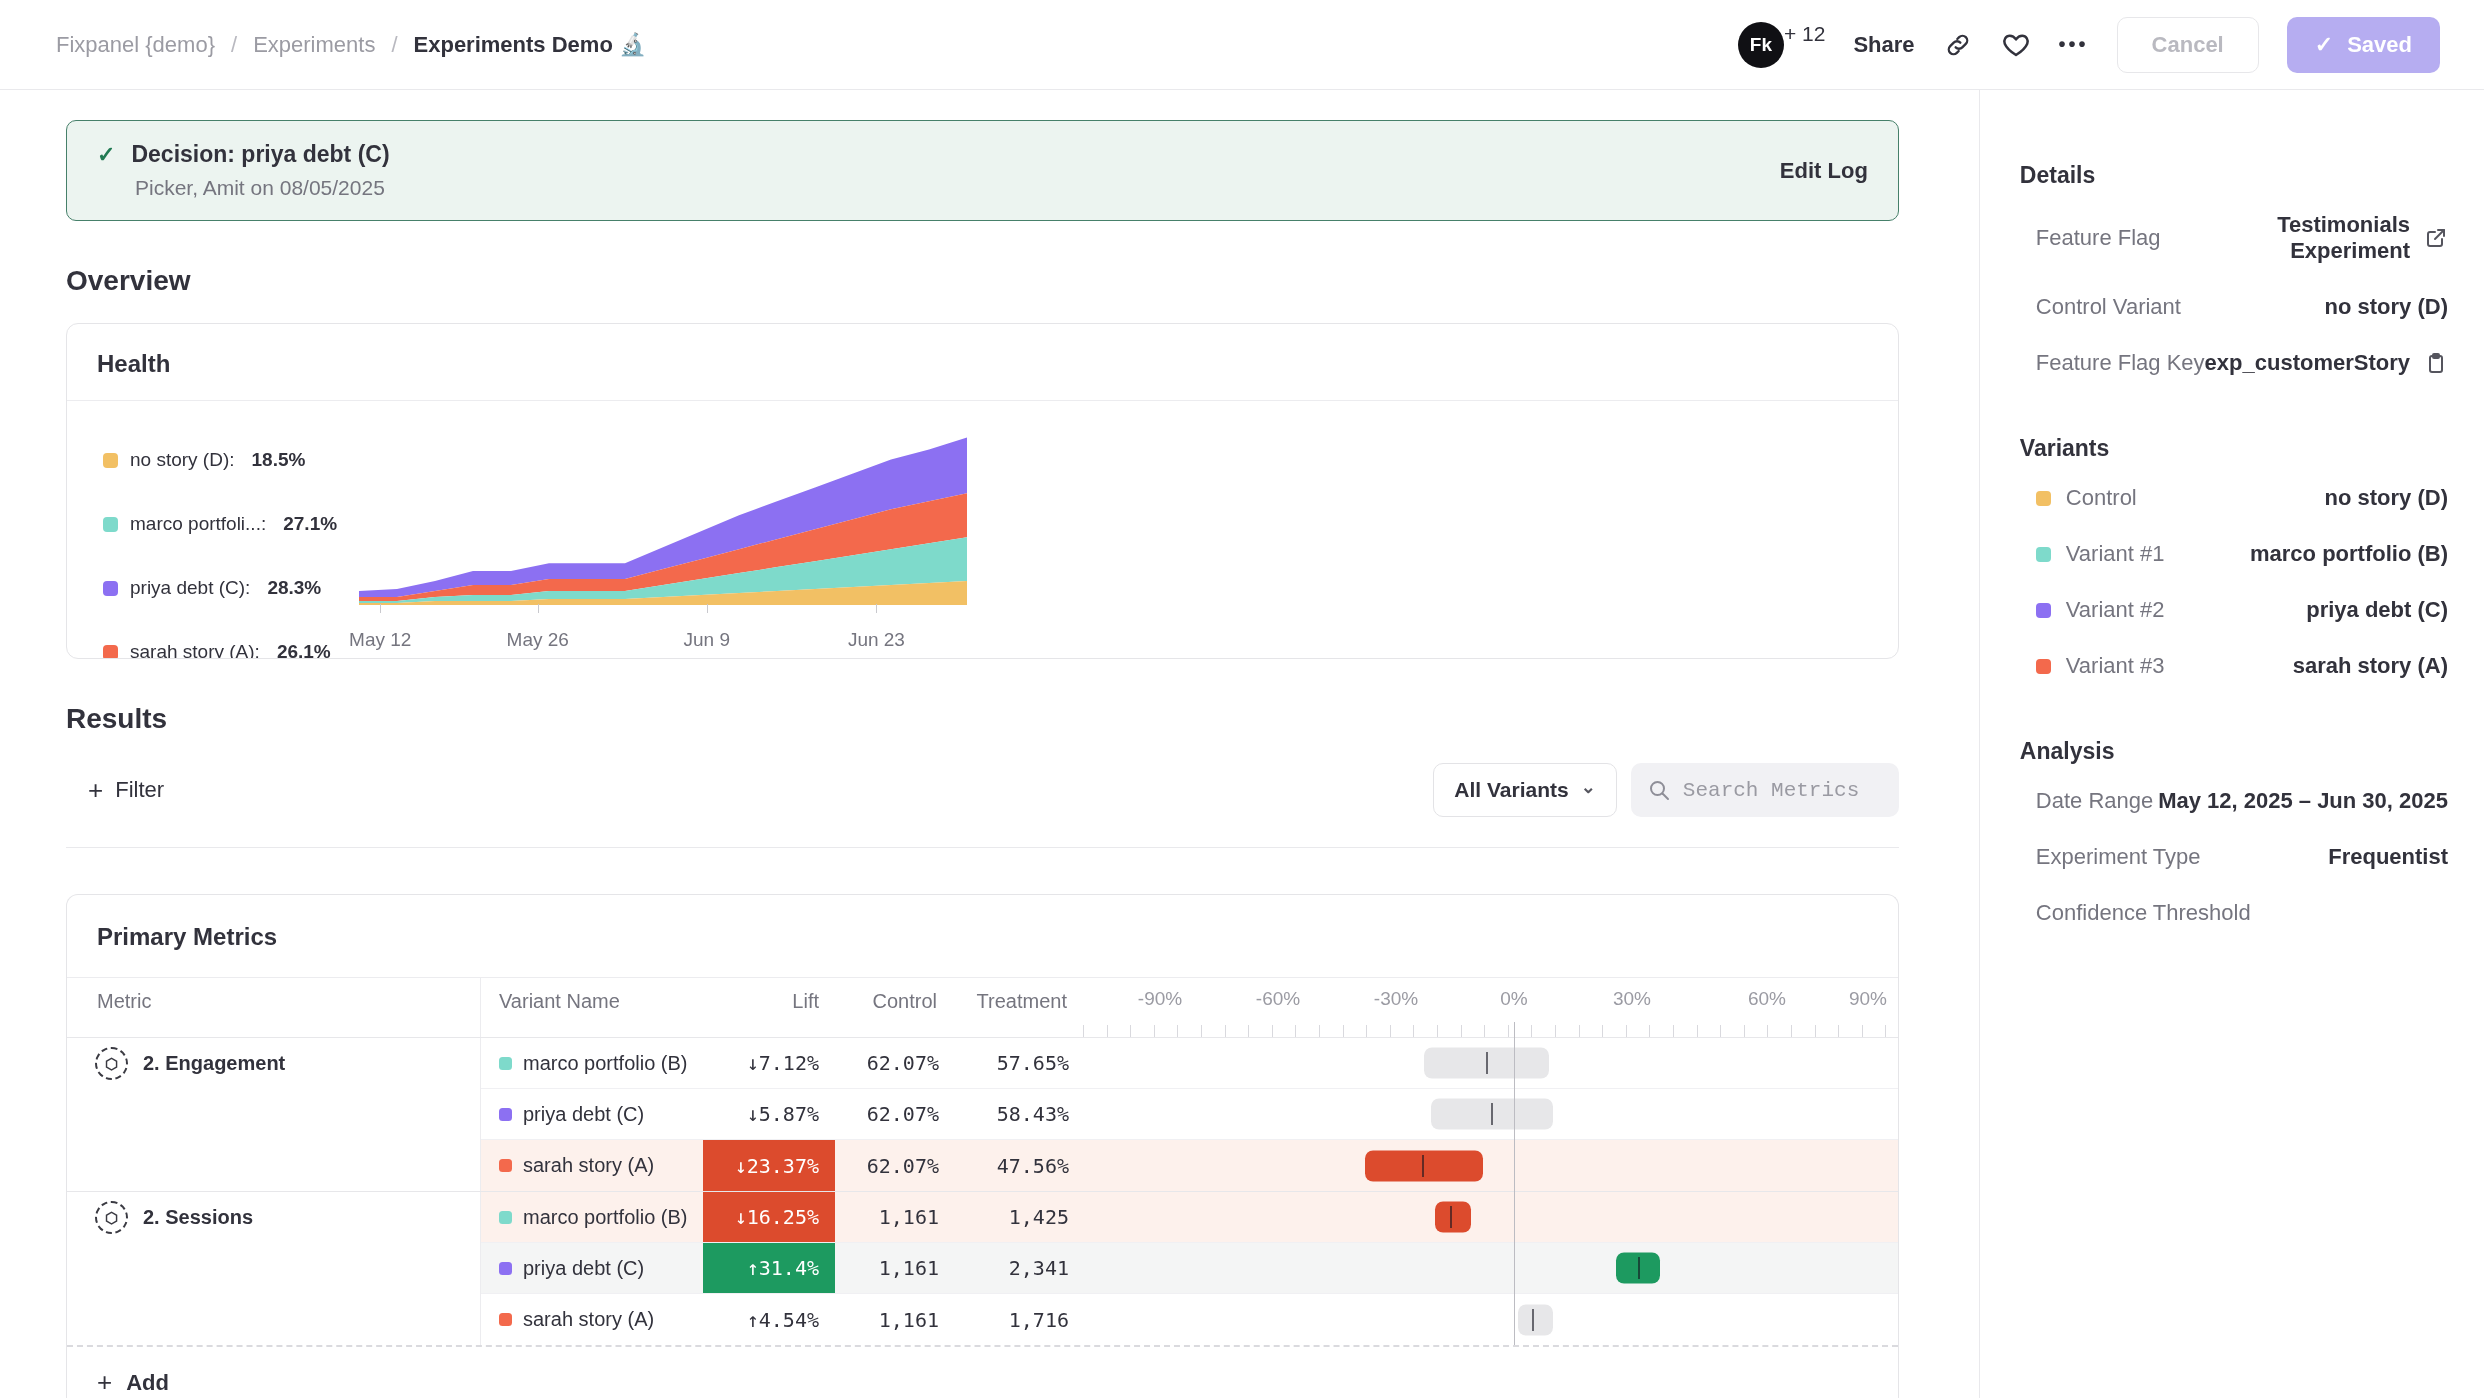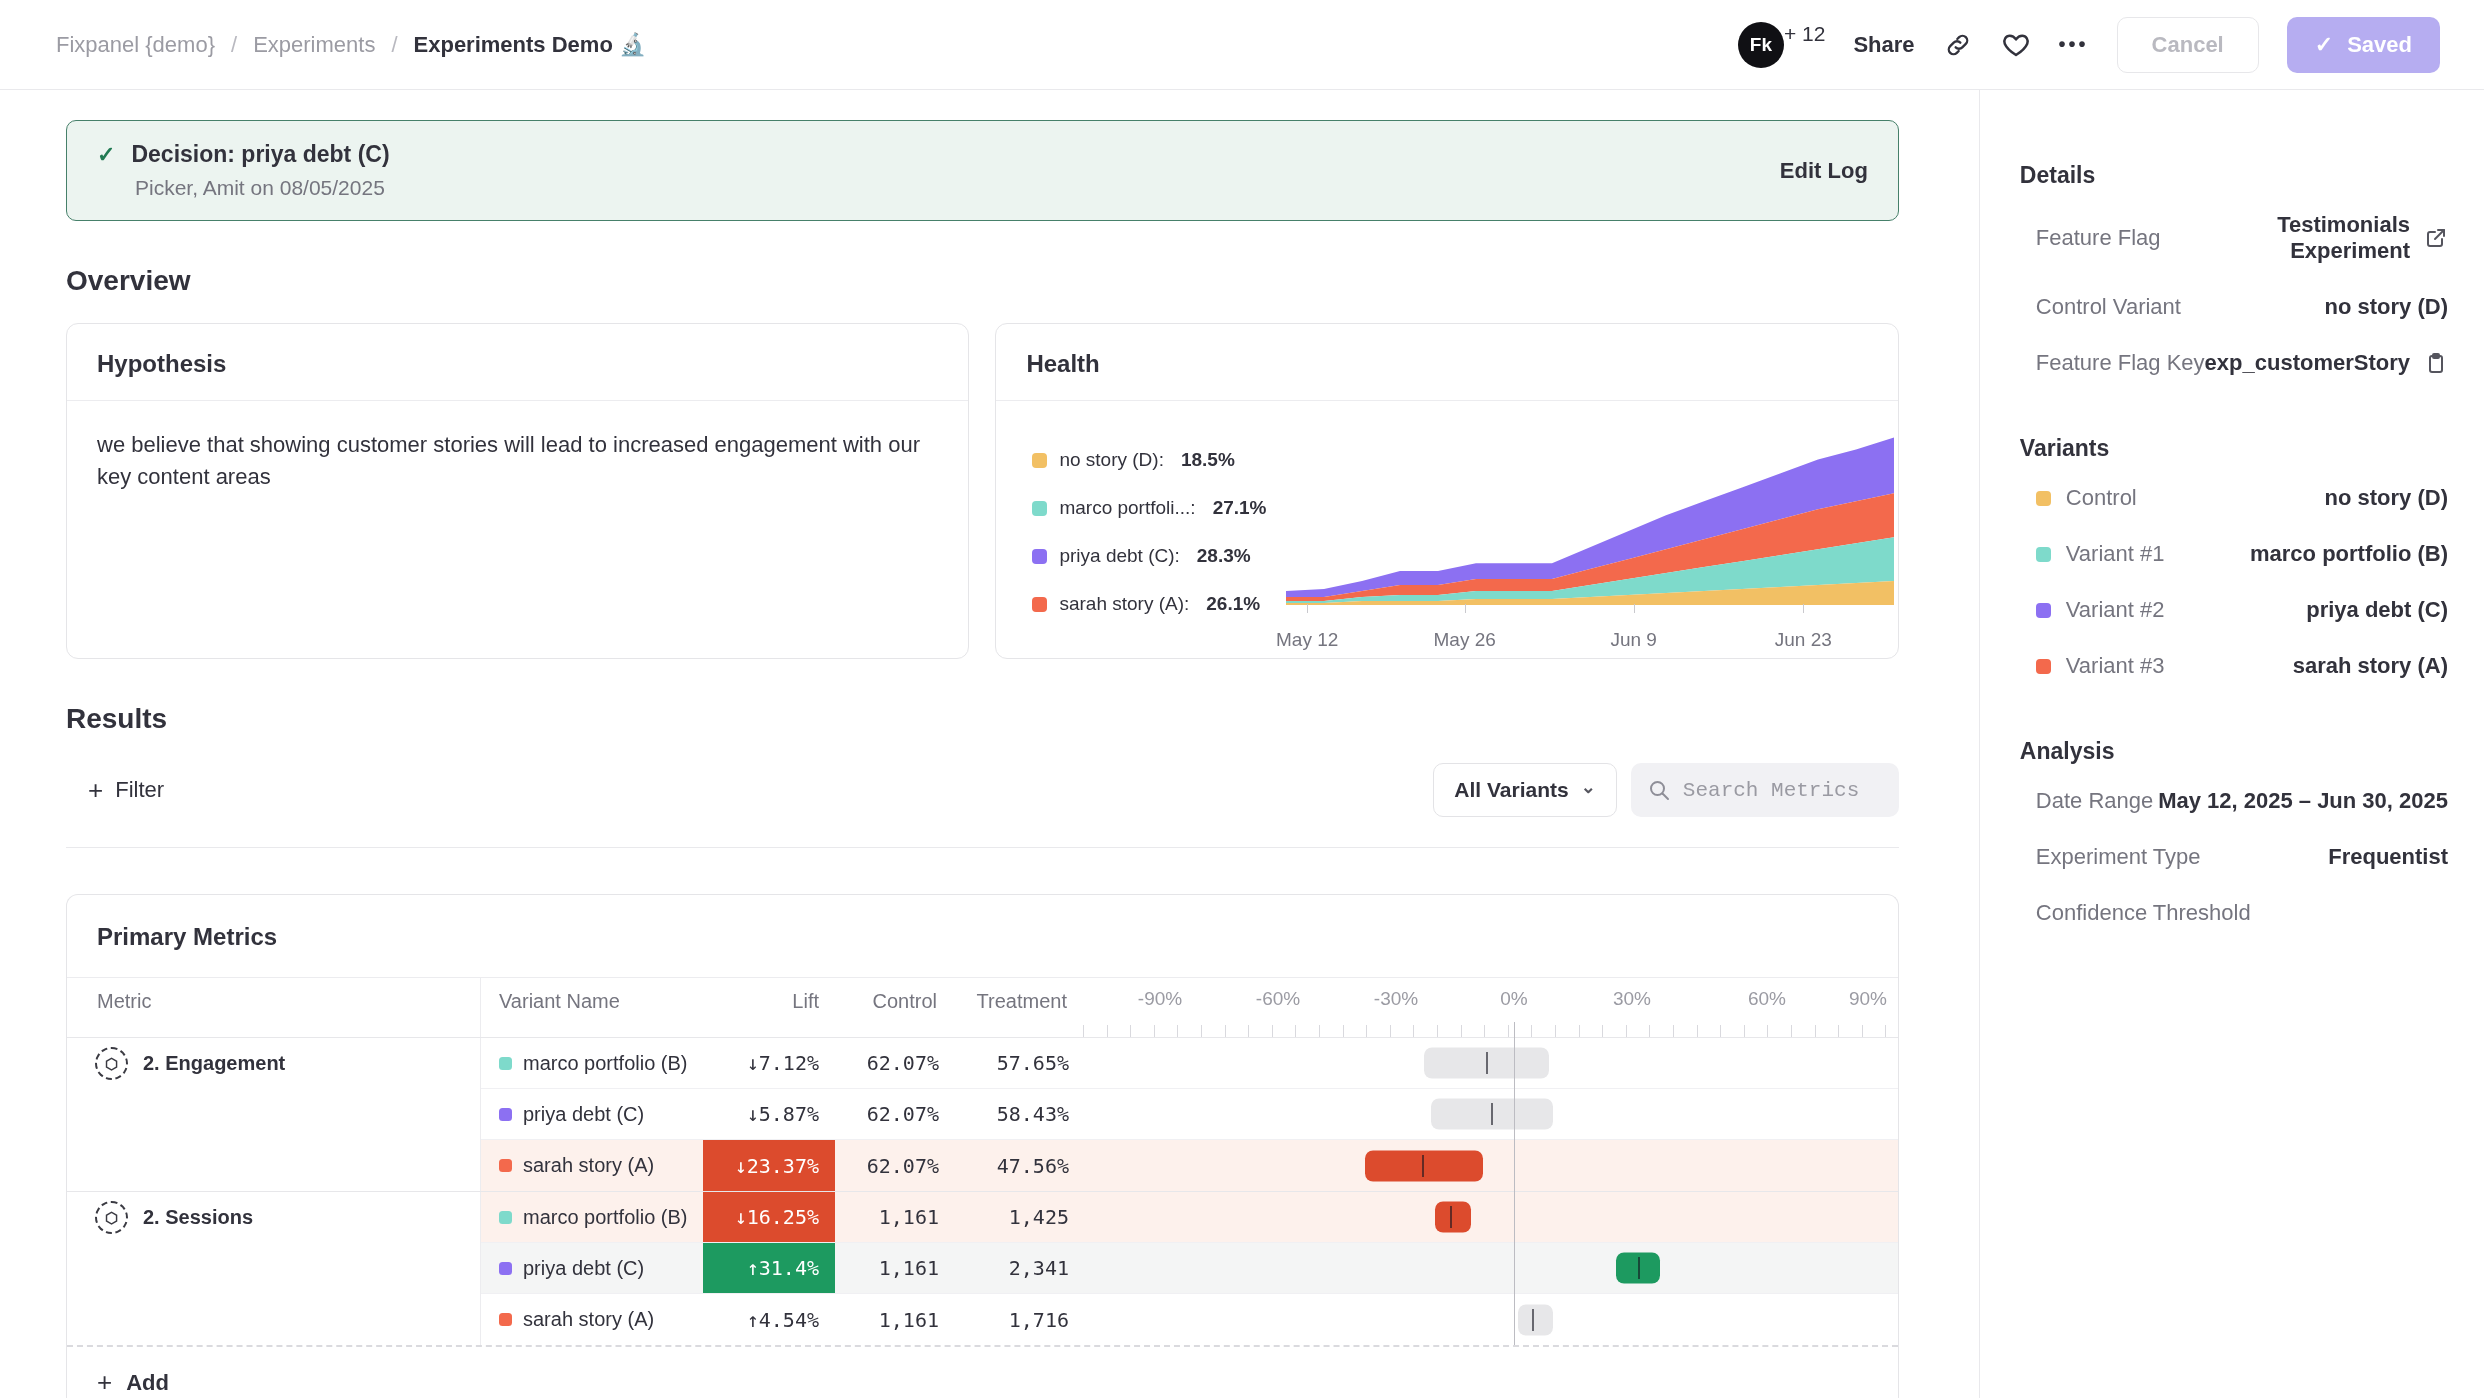--- a/index.html
+++ b/index.html
@@ -43,21 +43,21 @@
   
   .h2 { font-size: 28px; font-weight: 700; margin-top: 44px; }
 
   
   .cards-row { display: flex; gap: 26px; margin-top: 26px; height: 336px; }
   .card { flex: 1; border: 1px solid #e5e5e8; border-radius: 12px; background: #fff; overflow: hidden; }
   .card-header { padding: 26px 30px 22px; border-bottom: 1px solid #ececef; font-size: 24px; font-weight: 700; }
   .hypo-body { padding: 28px 30px; font-size: 22px; line-height: 1.45; }
 
   .health-body { display: flex; padding: 26px 10px 0 36px; }
-  .health-legend { width: 252px; padding-top: 22px; display: flex; flex-direction: column; gap: 26px; font-size: 19px; }
+  .health-legend { width: 252px; padding-top: 22px; display: flex; flex-direction: column; gap: 42px; font-size: 19px; }
   .legend-item { display: flex; align-items: center; gap: 12px; white-space: nowrap; }
   .legend-swatch { width: 15px; height: 15px; border-radius: 4px; flex: 0 0 auto; }
   .legend-value { font-weight: 700; margin-left: 5px; }
   .hc-wrap { position: relative; width: 608px; height: 212px; margin-left: 4px; }
   .hc-svg { position: absolute; top: 0; left: 0; }
   .hc-tick { position: absolute; width: 1px; height: 9px; background: #c9c9ce; top: 177px; }
   .hc-xlabel { position: absolute; top: 202px; transform: translateX(-50%); font-size: 19px; color: #75757f; white-space: nowrap; }
 
   
   .filter-row { display: flex; justify-content: space-between; align-items: center; margin-top: 28px; }
@@ -170,24 +170,20 @@
         </div>
         <div class="banner-sub">Picker, Amit on 08/05/2025</div>
       </div>
       <span class="banner-action">Edit Log</span>
     </div>
 
     <div class="h2">Overview</div>
 
     <div class="cards-row">
       <div class="card">
-        <div class="card-header">Hypothesis</div>
-        <div class="hypo-body">we believe that showing customer stories will lead to increased engagement with our key content areas</div>
-      </div>
-      <div class="card">
         <div class="card-header">Health</div>
         <div class="health-body">
           <div class="health-legend">
               <div class="legend-item">
                 <span class="legend-swatch" style="background: rgb(242, 192, 100);"></span>
                 <span>no story (D):</span>
                 <span class="legend-value">18.5%</span>
               </div>
               <div class="legend-item">
                 <span class="legend-swatch" style="background: rgb(126, 218, 203);"></span>

